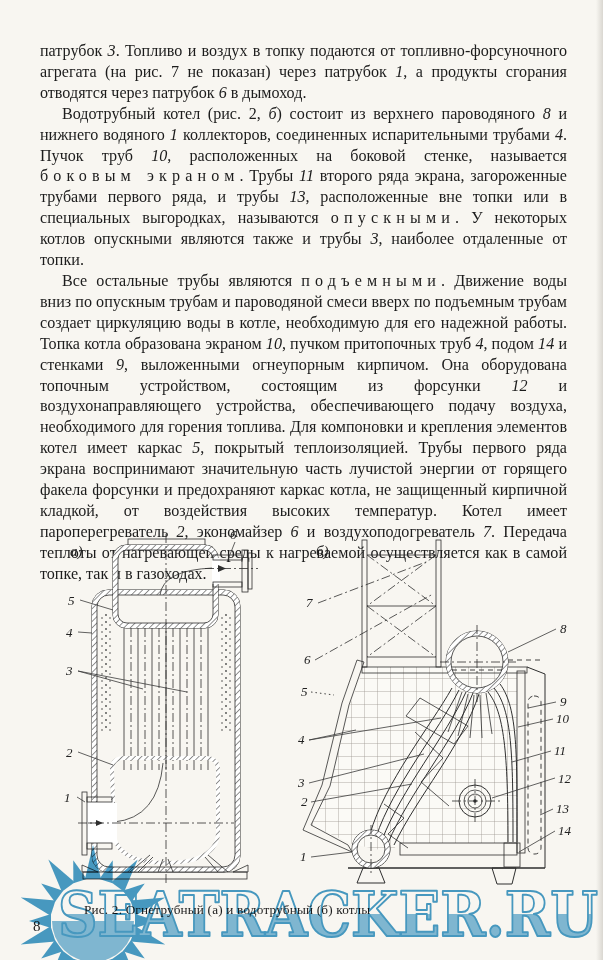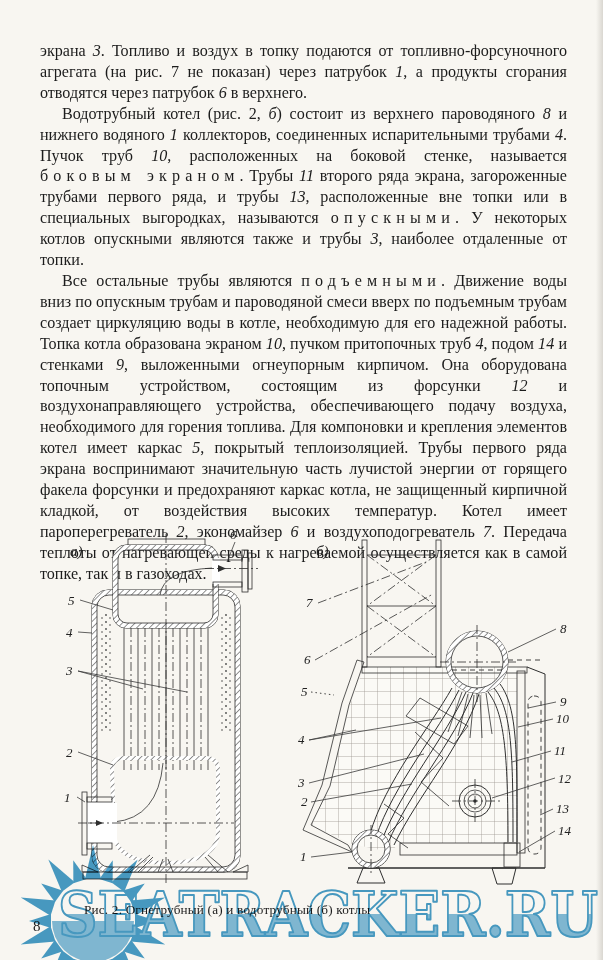--- a/index.html
+++ b/index.html
@@ -30,21 +30,21 @@
   svg .dsh{stroke:#2e2e2e;fill:none;stroke-width:0.9;stroke-dasharray:5 4;}
   svg .dot{stroke:#2e2e2e;fill:none;stroke-width:0.9;stroke-dasharray:1.5 3;}
   svg .lead{stroke:#3a3a3a;fill:none;stroke-width:0.8;}
 </style>
 </head>
 <body>
 
 <div class="page">
 
   <div class="textblock" id="paragraphs">
-      <p class=""><span>экрана </span><span class="it">3</span><span>. Топливо и воздух в топку подаются от топливно-форсуночного агрегата (на рис. 7 не показан) через патрубок </span><span class="it">1</span><span>, а продукты сгорания отводятся через патрубок </span><span class="it">6</span><span> в верхнего.</span></p>
+      <p class=""><span>патрубок </span><span class="it">3</span><span>. Топливо и воздух в топку подаются от топливно-форсуночного агрегата (на рис. 7 не показан) через патрубок </span><span class="it">1</span><span>, а продукты сгорания отводятся через патрубок </span><span class="it">6</span><span> в дымоход.</span></p>
       <p class="indent"><span>Водотрубный котел (рис. 2, </span><span class="it">б</span><span>) состоит из верхнего пароводяного </span><span class="it">8</span><span> и нижнего водяного </span><span class="it">1</span><span> коллекторов, соединенных испарительными трубами </span><span class="it">4</span><span>. Пучок труб </span><span class="it">10</span><span>, расположенных на боковой стенке, называется </span><span class="spaced">боковым экраном</span><span>. Трубы </span><span class="it">11</span><span> второго ряда экрана, загороженные трубами первого ряда, и трубы </span><span class="it">13</span><span>, расположенные вне топки или в специальных выгородках, называются </span><span class="spaced">опускными</span><span>. У некоторых котлов опускными являются также и трубы </span><span class="it">3</span><span>, наиболее отдаленные от топки.</span></p>
       <p class="indent"><span>Все остальные трубы являются </span><span class="spaced">подъемными</span><span>. Движение воды вниз по опускным трубам и пароводяной смеси вверх по подъемным трубам создает циркуляцию воды в котле, необходимую для его надежной работы. Топка котла образована экраном </span><span class="it">10</span><span>, пучком притопочных труб </span><span class="it">4</span><span>, подом </span><span class="it">14</span><span> и стенками </span><span class="it">9</span><span>, выложенными огнеупорным кирпичом. Она оборудована топочным устройством, состоящим из форсунки </span><span class="it">12</span><span> и воздухонаправляющего устройства, обеспечивающего подачу воздуха, необходимого для горения топлива. Для компоновки и крепления элементов котел имеет каркас </span><span class="it">5</span><span>, покрытый теплоизоляцией. Трубы первого ряда экрана воспринимают значительную часть лучистой энергии от горящего факела форсунки и предохраняют каркас котла, не защищенный кирпичной кладкой, от воздействия высоких температур. Котел имеет пароперегреватель </span><span class="it">2</span><span>, экономайзер </span><span class="it">6</span><span> и воздухоподогреватель </span><span class="it">7</span><span>. Передача теплоты от нагревающей среды к нагреваемой осуществляется как в самой топке, так и в газоходах.</span></p>
     </div>
 
   <svg class="figsvg" width="603" height="398" viewBox="0 0 603 398">
     <defs>
       <pattern id="h" width="4.5" height="4.5" patternUnits="userSpaceOnUse" patternTransform="rotate(45)">
         <rect width="4.5" height="4.5" fill="#ffffff"></rect>
         <line x1="0" y1="0" x2="0" y2="4.5" stroke="#3a3a3a" stroke-width="1.1"></line>
       </pattern>

